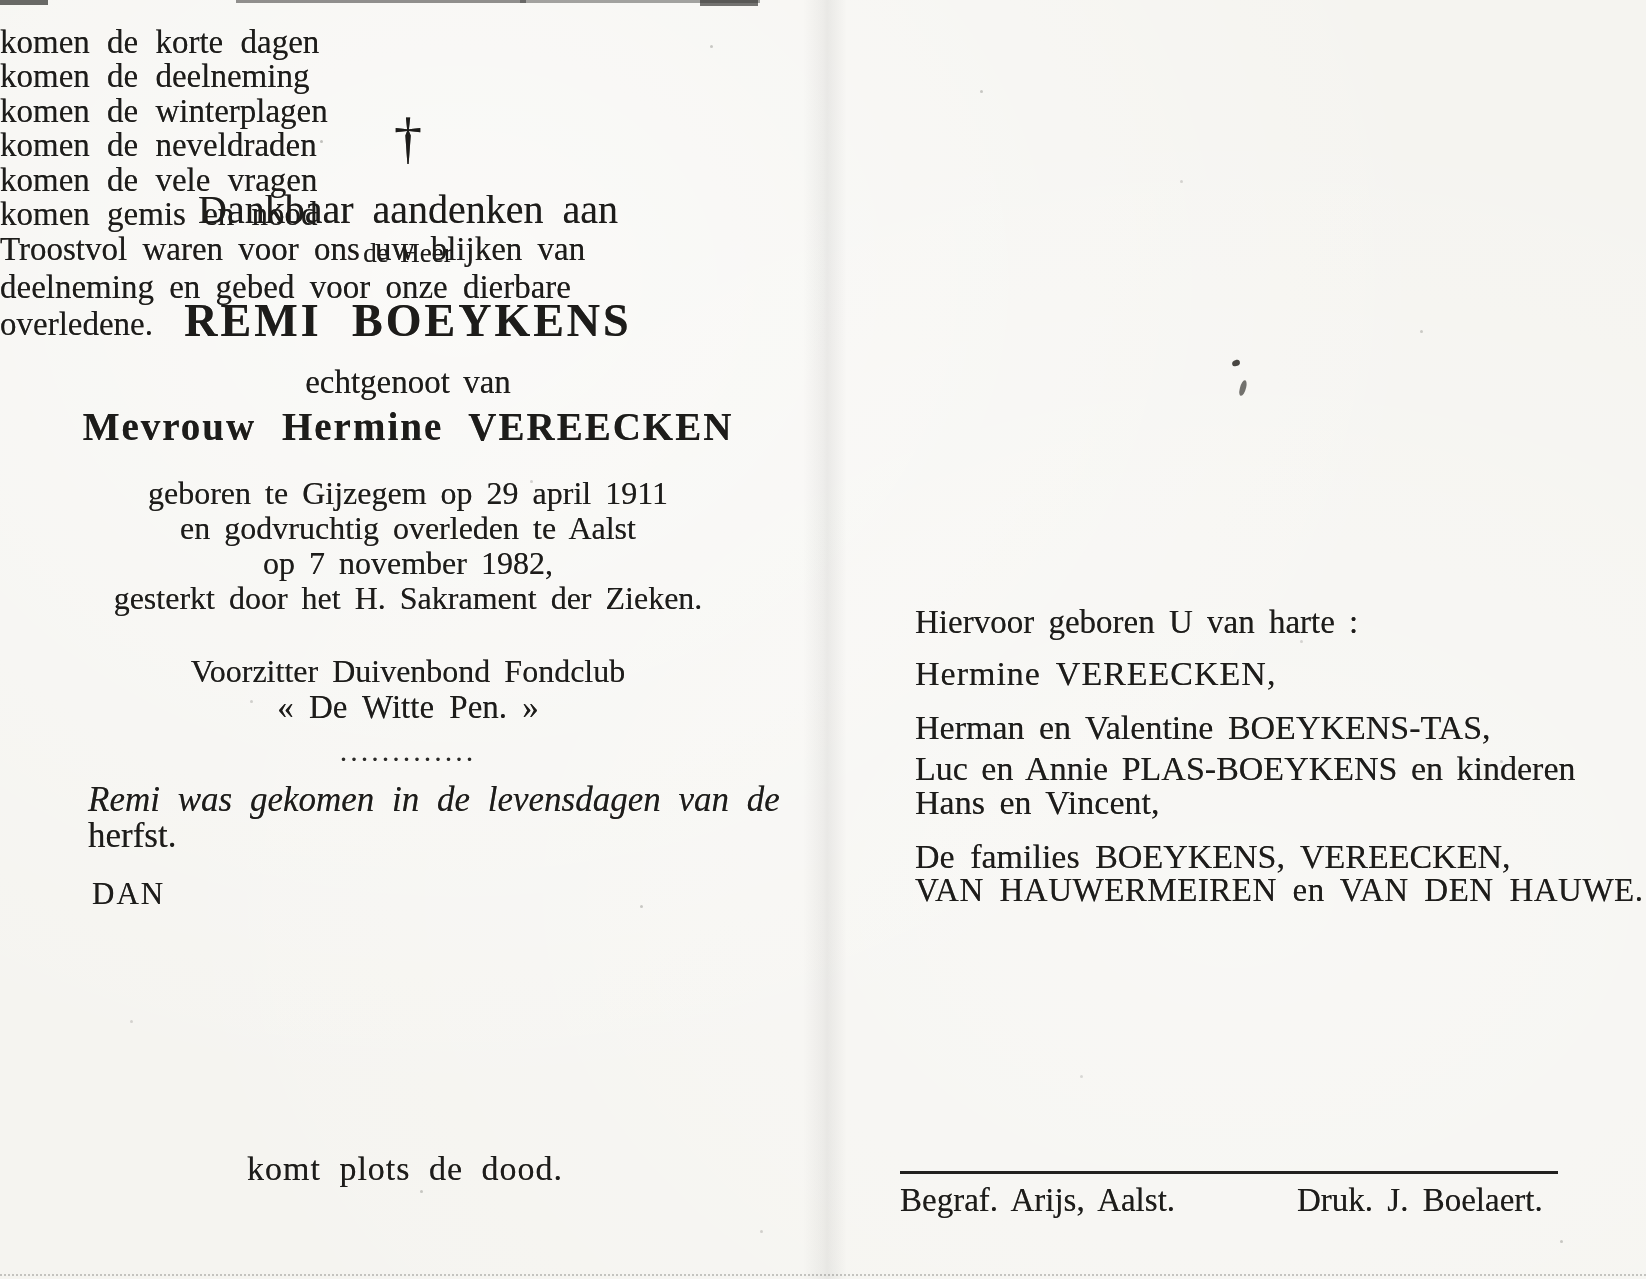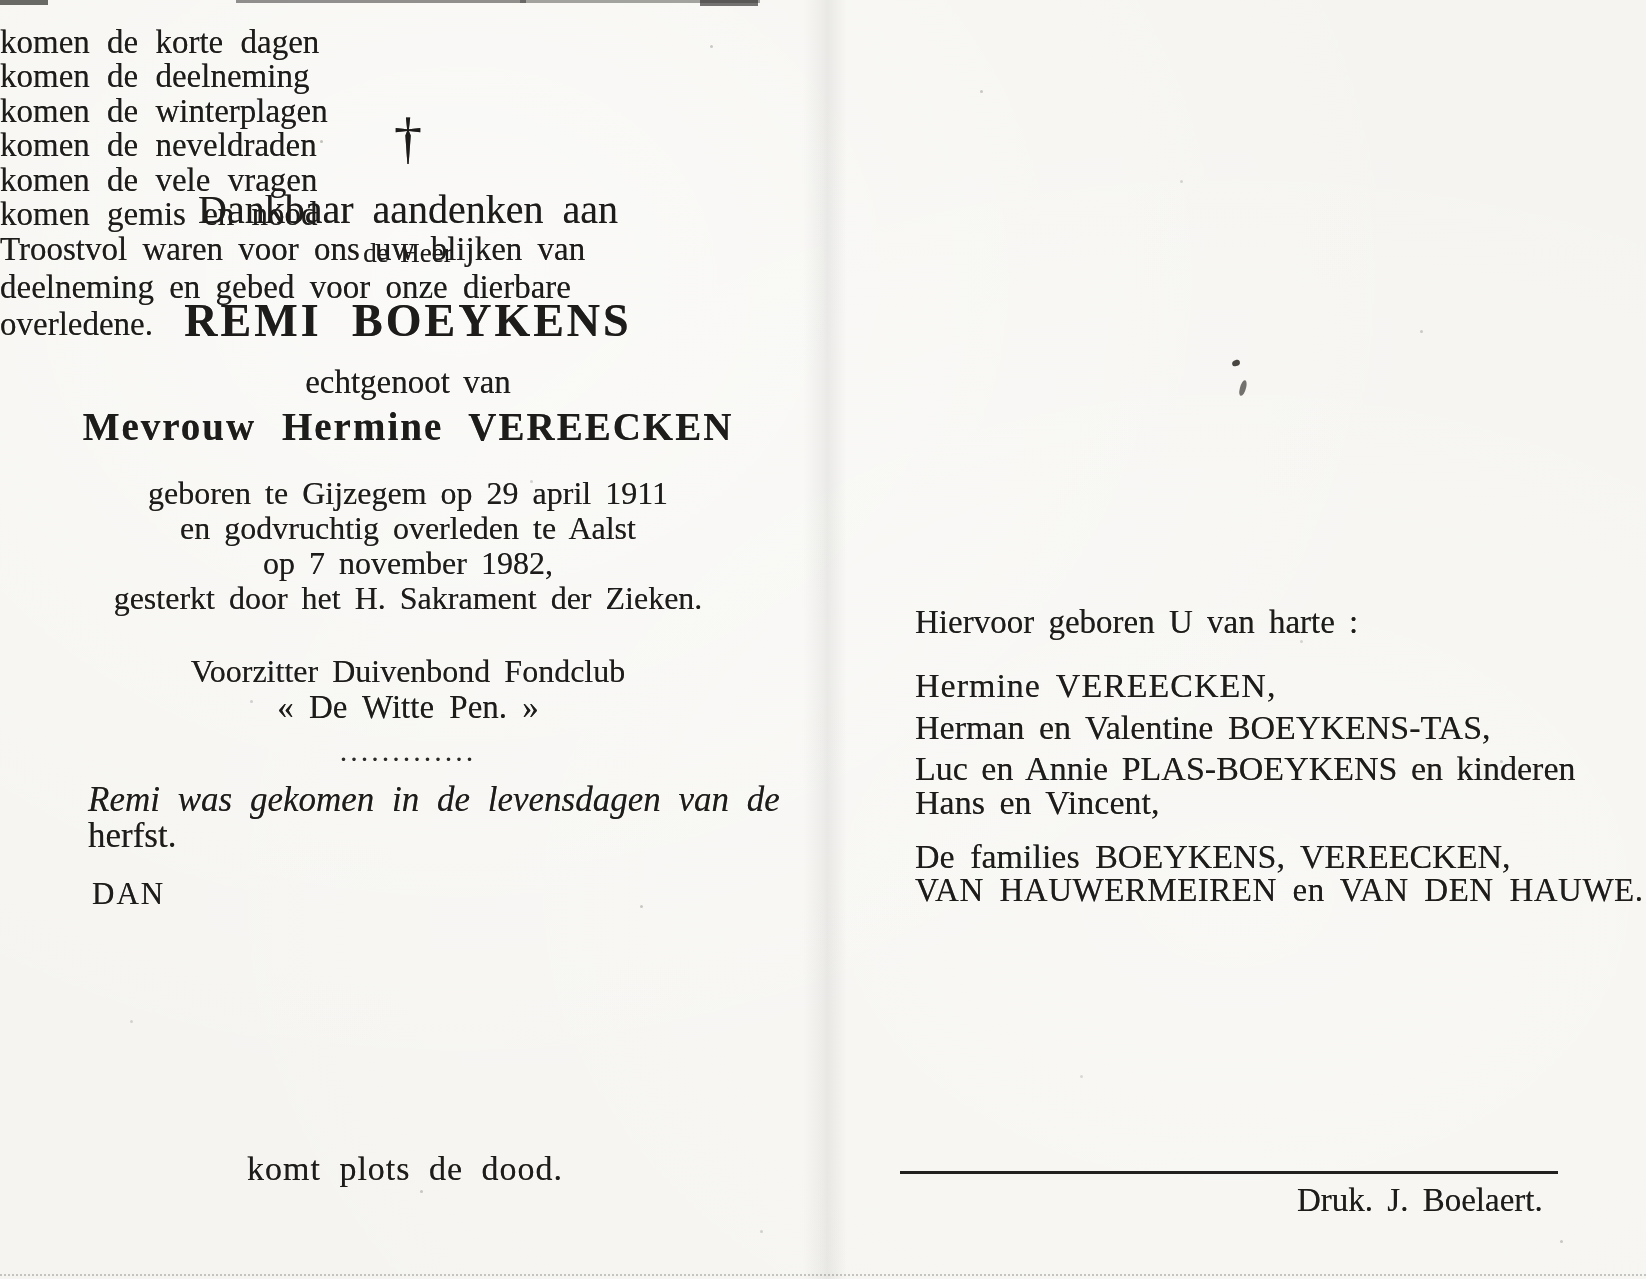--- a/index.html
+++ b/index.html
@@ -33,21 +33,21 @@
   .dots{top:734px;font-size:30px;letter-spacing:3px;color:#2a2927;}
   .prose1{left:88px;top:780px;font-size:35px;word-spacing:9px;font-style:italic;}
   .prose2{left:88px;top:816px;font-size:35px;}
   .dan{left:92px;top:876px;font-size:31px;letter-spacing:2px;}
   .poem{left:250px;top:921px;font-size:33px;line-height:34.4px;word-spacing:9px;margin-top:25px;}
   .poemclose{left:247px;top:1150px;font-size:34px;word-spacing:9px;letter-spacing:1px;}
 
   
   .thanks{left:915px;top:486px;font-size:33px;line-height:37.5px;word-spacing:7px;}
   .salut{left:915px;top:604px;font-size:33px;word-spacing:6px;}
-  .ack1{left:915px;top:655px;font-size:34px;letter-spacing:1px;word-spacing:6px;margin-top:12px;}
+  .ack1{left:915px;top:655px;font-size:34px;letter-spacing:1px;word-spacing:6px;}
   .ack2{left:915px;top:709px;font-size:34px;word-spacing:6px;}
   .ack3{left:915px;top:750px;font-size:34px;word-spacing:5px;}
   .ack4{left:915px;top:784px;font-size:34px;word-spacing:6px;}
   .ack5{left:915px;top:838px;font-size:34px;word-spacing:7px;}
   .ack6{left:915px;top:872px;font-size:33px;letter-spacing:.5px;word-spacing:7px;}
   .rule{position:absolute;left:900px;top:1171px;width:658px;height:3px;background:#22211f;}
   .foot-l{left:900px;top:1182px;font-size:33px;word-spacing:6px;}
   .foot-r{left:1297px;top:1182px;font-size:33px;word-spacing:6px;}
 
   
@@ -143,16 +143,17 @@
     <div class="line ink salut">Hiervoor geboren U van harte :</div>
 
     <div class="line ink ack1">Hermine VEREECKEN,</div>
     <div class="line ink ack2">Herman en Valentine BOEYKENS-TAS,</div>
     <div class="line ink ack3">Luc en Annie PLAS-BOEYKENS en kinderen</div>
     <div class="line ink ack4">Hans en Vincent,</div>
     <div class="line ink ack5">De families BOEYKENS, VEREECKEN,</div>
     <div class="line ink ack6">VAN HAUWERMEIREN en VAN DEN HAUWE.</div>
 
     <div class="rule"></div>
+    <div class="line ink foot-l">Begraf. Arijs, Aalst.</div>
     <div class="line ink foot-r">Druk. J. Boelaert.</div>
   </div>
 
 </div>
 
 </body></html>

